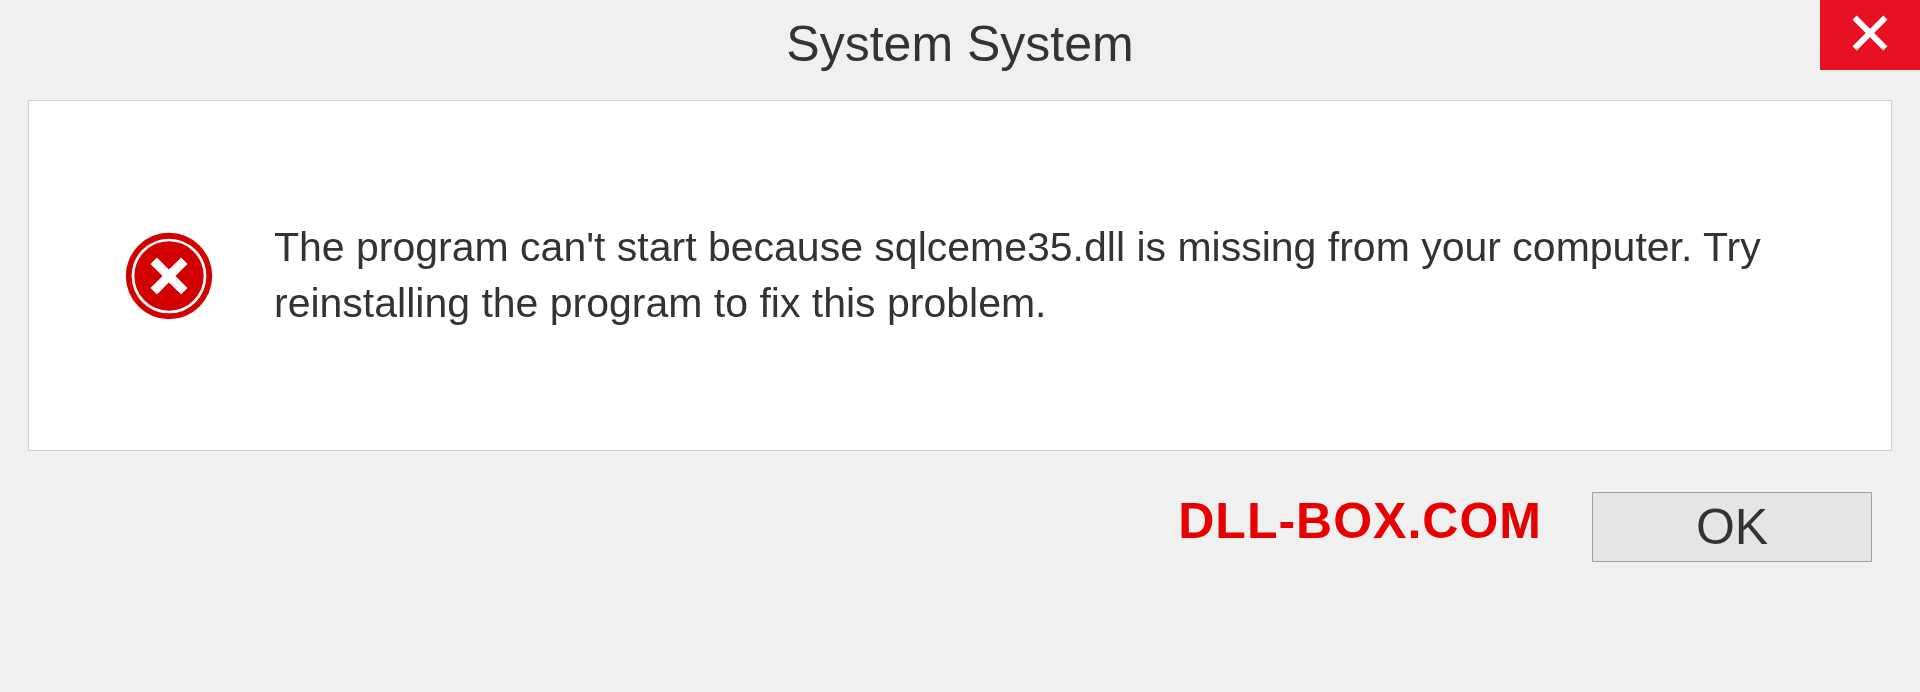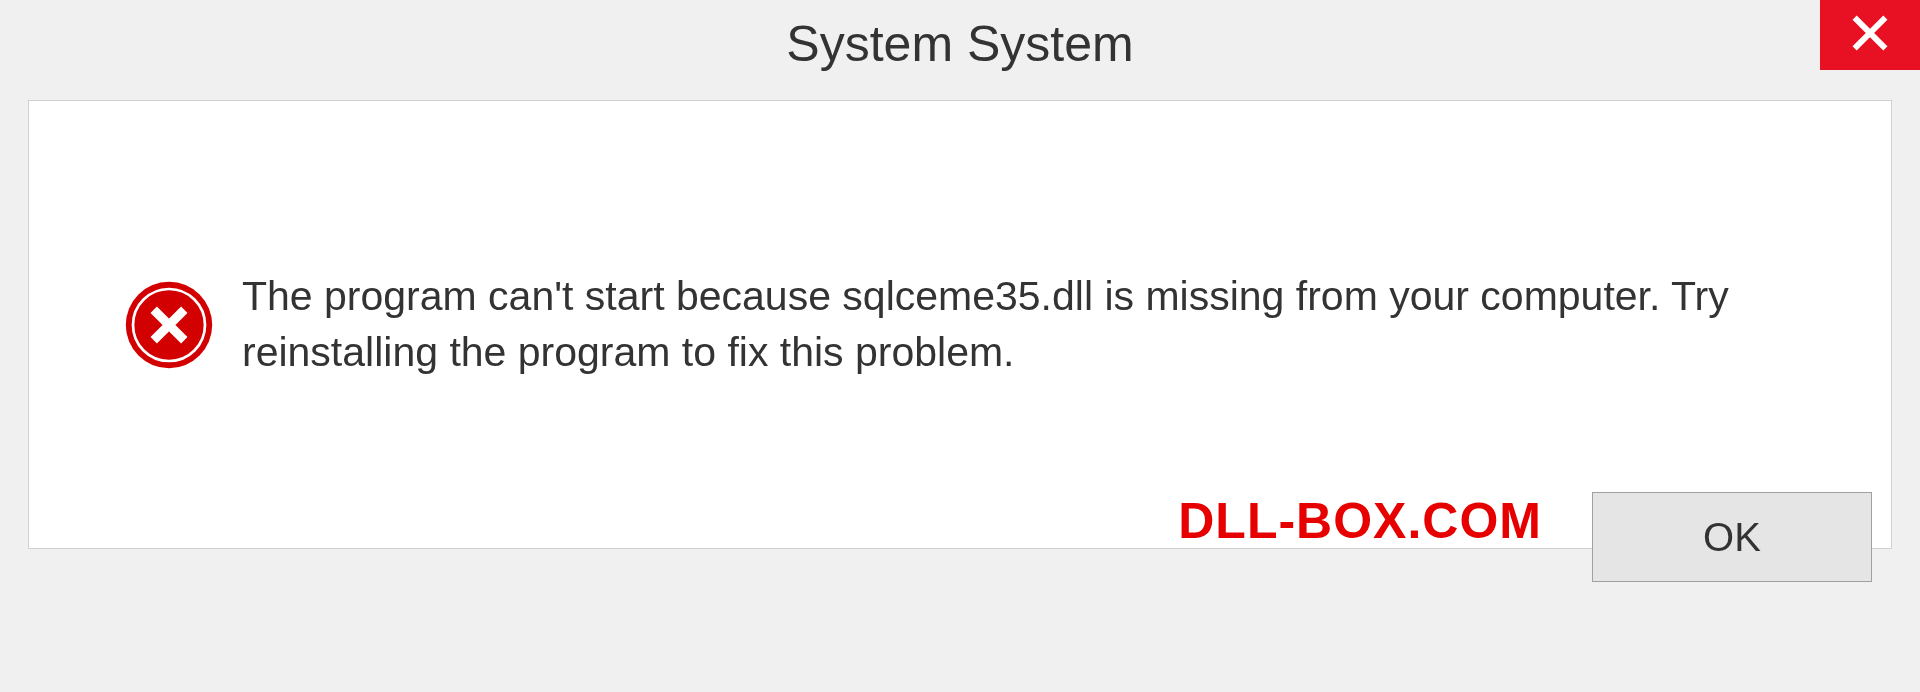--- a/index.html
+++ b/index.html
@@ -42,27 +42,27 @@
     .close-button svg {
       width: 40px;
       height: 40px;
     }
     
     .content-panel {
       position: absolute;
       top: 100px;
       left: 28px;
       right: 28px;
-      height: 449px;
+      height: 351px;
       background: #fff;
       border: 1px solid #d0d0d0;
       display: flex;
       align-items: center;
       padding: 0 60px 0 95px;
-      gap: 28px;
+      gap: 60px;
     }
     
     .error-icon-wrapper {
       flex-shrink: 0;
     }
     
     .error-icon-wrapper svg {
       width: 90px;
       height: 90px;
       display: block;
@@ -90,24 +90,24 @@
     .watermark-text {
       font-size: 50px;
       font-weight: 900;
       color: #e60000;
       letter-spacing: 1px;
       font-family: Arial, sans-serif;
     }
     
     .ok-button {
       width: 280px;
-      height: 90px;
+      height: 70px;
       background: #e5e5e5;
       border: 1px solid #a0a0a0;
-      font-size: 40px;
+      font-size: 50px;
       color: #333;
       cursor: pointer;
       display: flex;
       align-items: center;
       justify-content: center;
       font-family: "Segoe UI", Tahoma, sans-serif;
     }
   </style>
 </head>
 <body>

